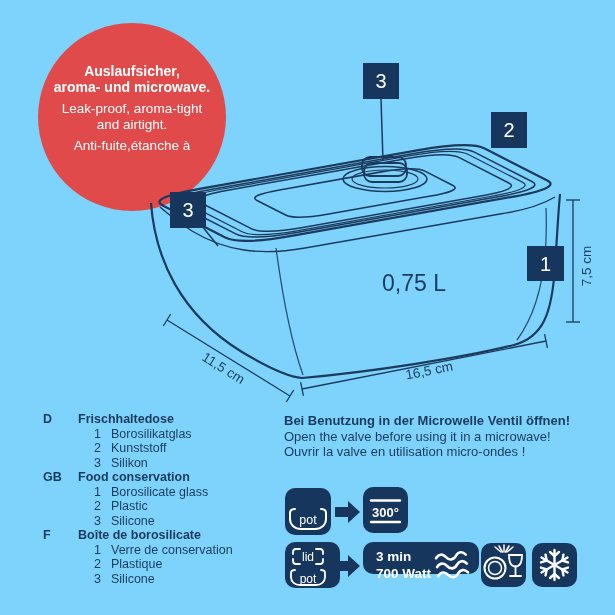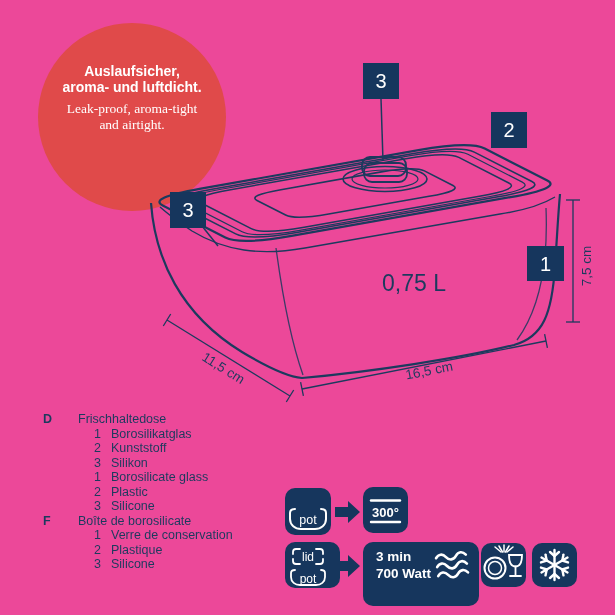--- a/index.html
+++ b/index.html
@@ -1,35 +1,35 @@
 <!DOCTYPE html>
 <html><head>
 <meta charset="utf-8">
 <style>
   html,body{margin:0;padding:0;background:#fff;}
-  .canvas{position:relative;width:615px;height:615px;background:#ec4899;overflow:hidden;
+  .canvas{position:relative;width:615px;height:615px;background:#7dd3fc;overflow:hidden;
           font-family:"Liberation Sans",sans-serif;color:#1c3a5e;}
   
   .badge{position:absolute;left:38px;top:23px;width:188px;height:188px;border-radius:50%;
          background:#e04a4a;color:#fff;text-align:center;box-sizing:border-box;padding-top:40px;}
   .badge .b-de{font-weight:bold;font-size:14px;line-height:16px;}
-  .badge .b-en,.badge .b-fr{font-size:13.5px;line-height:15.5px;margin-top:6px;font-family:Liberation Serif, serif;}
+  .badge .b-en,.badge .b-fr{font-size:13.5px;line-height:15.5px;margin-top:6px;}
   
   .diagram{position:absolute;left:0;top:0;width:615px;height:615px;}
   .diagram text{font-family:"Liberation Sans",sans-serif;}
   .ln{fill:none;stroke:#1c3a5e;}
   .lblsq{fill:#16365d;}
   .lblnum{fill:#ffffff;font-size:20px;text-anchor:middle;}
   .dimtxt{fill:#1c3a5e;font-size:13.5px;text-anchor:middle;}
   .captxt{fill:#1c3a5e;font-size:23px;text-anchor:middle;}
   
   .parts{position:absolute;left:43px;top:412px;width:235px;font-size:12.5px;line-height:14.5px;}
   .prow{display:flex;}
   .plang{width:35px;font-weight:bold;flex:none;}
-  .ptitle{font-weight:normal;text-align:center;}
+  .ptitle{font-weight:bold;text-align:center;}
   .prow.item{padding-left:51px;}
   .pnum{width:17px;flex:none;}
   
   .instr{position:absolute;left:284px;top:413px;width:330px;font-size:13px;line-height:15.5px;}
   .instr .i-de{font-weight:bold;}
   
   .tile{position:absolute;background:#16365d;border-radius:10px;}
   .tile svg{position:absolute;left:0;top:0;}
   .arrow{position:absolute;}
   .pill-text{position:absolute;left:13px;top:6px;color:#fff;font-weight:bold;font-size:13.5px;line-height:17px;}
@@ -37,27 +37,28 @@
   .icontext{fill:#fff;text-anchor:middle;font-family:"Liberation Sans",sans-serif;}
 </style>
 </head>
 <body>
 
 <div class="canvas">
 
   <div class="badge">
     <div class="b-de">
       <div>Auslaufsicher,</div>
-      <div>aroma- und luftdicht.</div>
+      <div>aroma- und microwave.</div>
     </div>
     <div class="b-en">
       <div>Leak-proof, aroma-tight</div>
       <div>and airtight.</div>
     </div>
     <div class="b-fr">
+      <div>Anti-fuite,étanche à</div>
     </div>
   </div>
 
   <svg class="diagram" viewBox="0 0 615 615">
 
     <g>
       <path class="ln" stroke-width="2.2" d="M151,203 C155,258 180,314 242,352 C272,370 290,377 302,378 C370,372 462,358 514,345 C543,337 552,314 555,266 C557,238 558,216 560,194"></path>
       <path class="ln" stroke-width="1.3" opacity="0.85" d="M276,248 C283,300 292,344 303,375"></path>
       <path class="ln" stroke-width="1.3" opacity="0.85" d="M546,208 C548,258 542,306 517,340"></path>
     </g>
@@ -119,20 +120,24 @@
         <span>Borosilikatglas</span>
       </div>
     <div class="prow item">
         <span class="pnum">2</span>
         <span>Kunststoff</span>
       </div>
     <div class="prow item">
         <span class="pnum">3</span>
         <span>Silikon</span>
       </div>
+    <div class="prow">
+      <span class="plang">GB</span>
+      <span class="ptitle">Food conservation</span>
+    </div>
     <div class="prow item">
         <span class="pnum">1</span>
         <span>Borosilicate glass</span>
       </div>
     <div class="prow item">
         <span class="pnum">2</span>
         <span>Plastic</span>
       </div>
     <div class="prow item">
         <span class="pnum">3</span>
@@ -149,20 +154,25 @@
     <div class="prow item">
         <span class="pnum">2</span>
         <span>Plastique</span>
       </div>
     <div class="prow item">
         <span class="pnum">3</span>
         <span>Silicone</span>
       </div>
   </div>
 
+  <div class="instr">
+    <div class="i-de">Bei Benutzung in der Microwelle Ventil öffnen!</div>
+    <div>Open the valve before using it in a microwave!</div>
+    <div>Ouvrir la valve en utilisation  micro-ondes !</div>
+  </div>
 
   <div class="tile" style="left:285px;top:488px;width:46px;height:47px;">
     <svg width="46" height="47" viewBox="0 0 46 47">
       <path class="wht" stroke-width="2" d="M10,21 c-3.5,0 -5,1.5 -5,4 v6 c0,6 5,10 11,10 h14 c6,0 11,-4 11,-10 v-6 c0,-2.5 -1.5,-4 -5,-4"></path>
       <text class="icontext" x="23" y="36" font-size="12.5">pot</text>
     </svg>
   </div>
   <svg class="arrow" style="left:335px;top:500px;" width="26" height="24" viewBox="0 0 26 24">
     <path d="M0,7 H13 V1 L25,12 L13,23 V17 H0 Z" fill="#16365d"></path>
   </svg>
@@ -181,21 +191,21 @@
       <path class="wht" stroke-width="1.8" d="M8,17 v2 q0,3 3,3 h4"></path>
       <path class="wht" stroke-width="1.8" d="M38,17 v2 q0,3 -3,3 h-4"></path>
       <text class="icontext" x="23" y="19" font-size="12">lid</text>
       <path class="wht" stroke-width="1.8" d="M10,28 c-2.5,0 -4,1 -4,3 v4 c0,5 4,8 9,8 h16 c5,0 9,-3 9,-8 v-4 c0,-2 -1.5,-3 -4,-3"></path>
       <text class="icontext" x="23" y="41" font-size="12">pot</text>
     </svg>
   </div>
   <svg class="arrow" style="left:335px;top:554px;" width="26" height="24" viewBox="0 0 26 24">
     <path d="M0,7 H13 V1 L25,12 L13,23 V17 H0 Z" fill="#16365d"></path>
   </svg>
-  <div class="tile" style="left:363px;top:542px;width:116px;height:64px;">
+  <div class="tile" style="left:363px;top:542px;width:116px;height:32px;">
     <div class="pill-text">
       <div>3 min</div>
       <div>700 Watt</div>
     </div>
     <svg width="116" height="46" viewBox="0 0 116 46">
       <g transform="rotate(-7 92 23)">
         <path class="wht" stroke-width="2.6" d="M74,14 C77,10 81,10 84,14 C87,18 91,18 94,14 C97,10 101,10 104,14"></path>
         <path class="wht" stroke-width="2.6" d="M74,23 C77,19 81,19 84,23 C87,27 91,27 94,23 C97,19 101,19 104,23"></path>
         <path class="wht" stroke-width="2.6" d="M74,32 C77,28 81,28 84,32 C87,36 91,36 94,32 C97,28 101,28 104,32"></path>
       </g>

